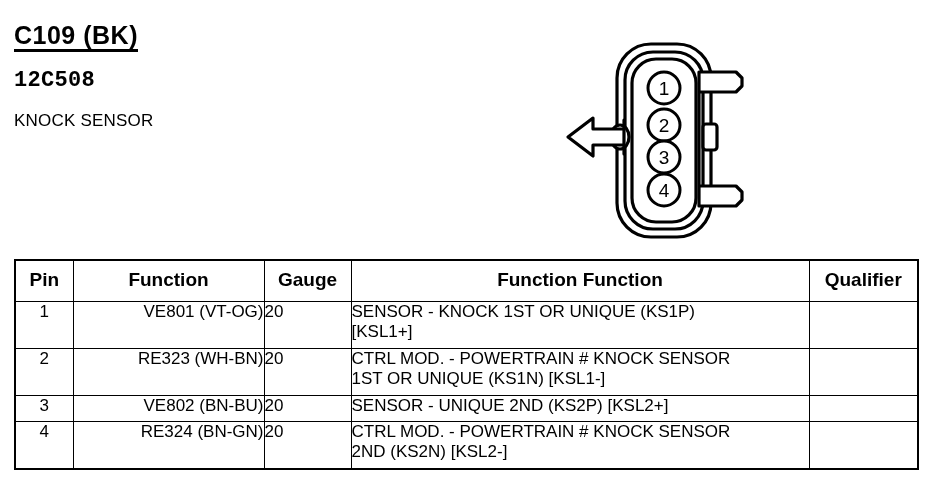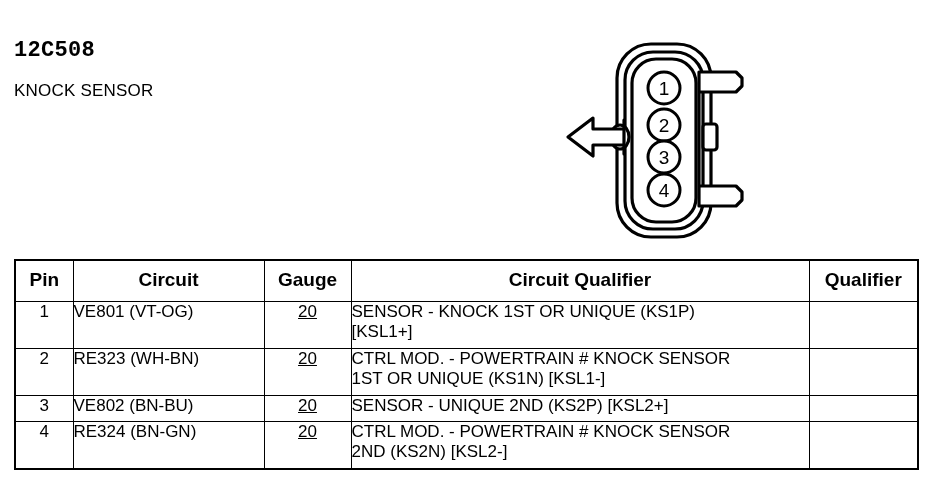--- a/index.html
+++ b/index.html
@@ -94,43 +94,43 @@
     text-align: center;
     height: 33px;
     padding: 3px 4px 4px;
     vertical-align: middle;
   }
   td.cell-pin {
     text-align: center;
     padding: 5px 2px 4px;
   }
   td.cell-circuit {
+    text-align: right;
+    padding: 5px 4px 4px;
+  }
+  td.cell-gauge {
     text-align: left;
-    padding: 5px 4px 4px;
-  }
-  td.cell-gauge {
-    text-align: center;
     padding: 5px 2px 4px;
-    text-decoration: underline;
   }
   td.cell-function {
     text-align: left;
     padding: 5px 4px 5px 5px;
     white-space: pre-line;
   }
   td.cell-qualifier {
     padding: 5px 4px;
   }
   tr.row-tall td { height: 46px; }
   tr.row-short td { height: 25px; }
 </style>
 </head>
 <body>
 
 <div id="header-block">
+  <div id="connector-code">C109 (BK)</div>
   <div id="part-number">12C508</div>
   <div id="component-name">KNOCK SENSOR</div>
 </div>
 
 <div id="connector-figure">
   <svg width="230" height="205" viewBox="0 0 230 205" xmlns="http://www.w3.org/2000/svg">
     <g fill="none" stroke="#000000" stroke-width="3.2" stroke-linejoin="round">
 
       <rect x="57" y="6" width="94" height="193" rx="34" ry="34"></rect>
 
@@ -177,23 +177,23 @@
     <colgroup>
       <col class="c-pin">
         <col class="c-circuit">
         <col class="c-gauge">
       <col class="c-function">
         <col class="c-qual">
     </colgroup>
     <thead>
       <tr>
         <th>Pin</th>
-        <th>Circuit</th>
+        <th>Function</th>
         <th>Gauge</th>
-        <th>Circuit Qualifier</th>
+        <th>Function Function</th>
         <th>Qualifier</th>
       </tr>
     </thead>
     <tbody>
       <tr class="row-tall">
         <td class="cell-pin">1</td>
         <td class="cell-circuit">VE801 (VT-OG)</td>
         <td class="cell-gauge">20</td>
         <td class="cell-function">SENSOR - KNOCK 1ST OR UNIQUE (KS1P)
 [KSL1+]</td>

